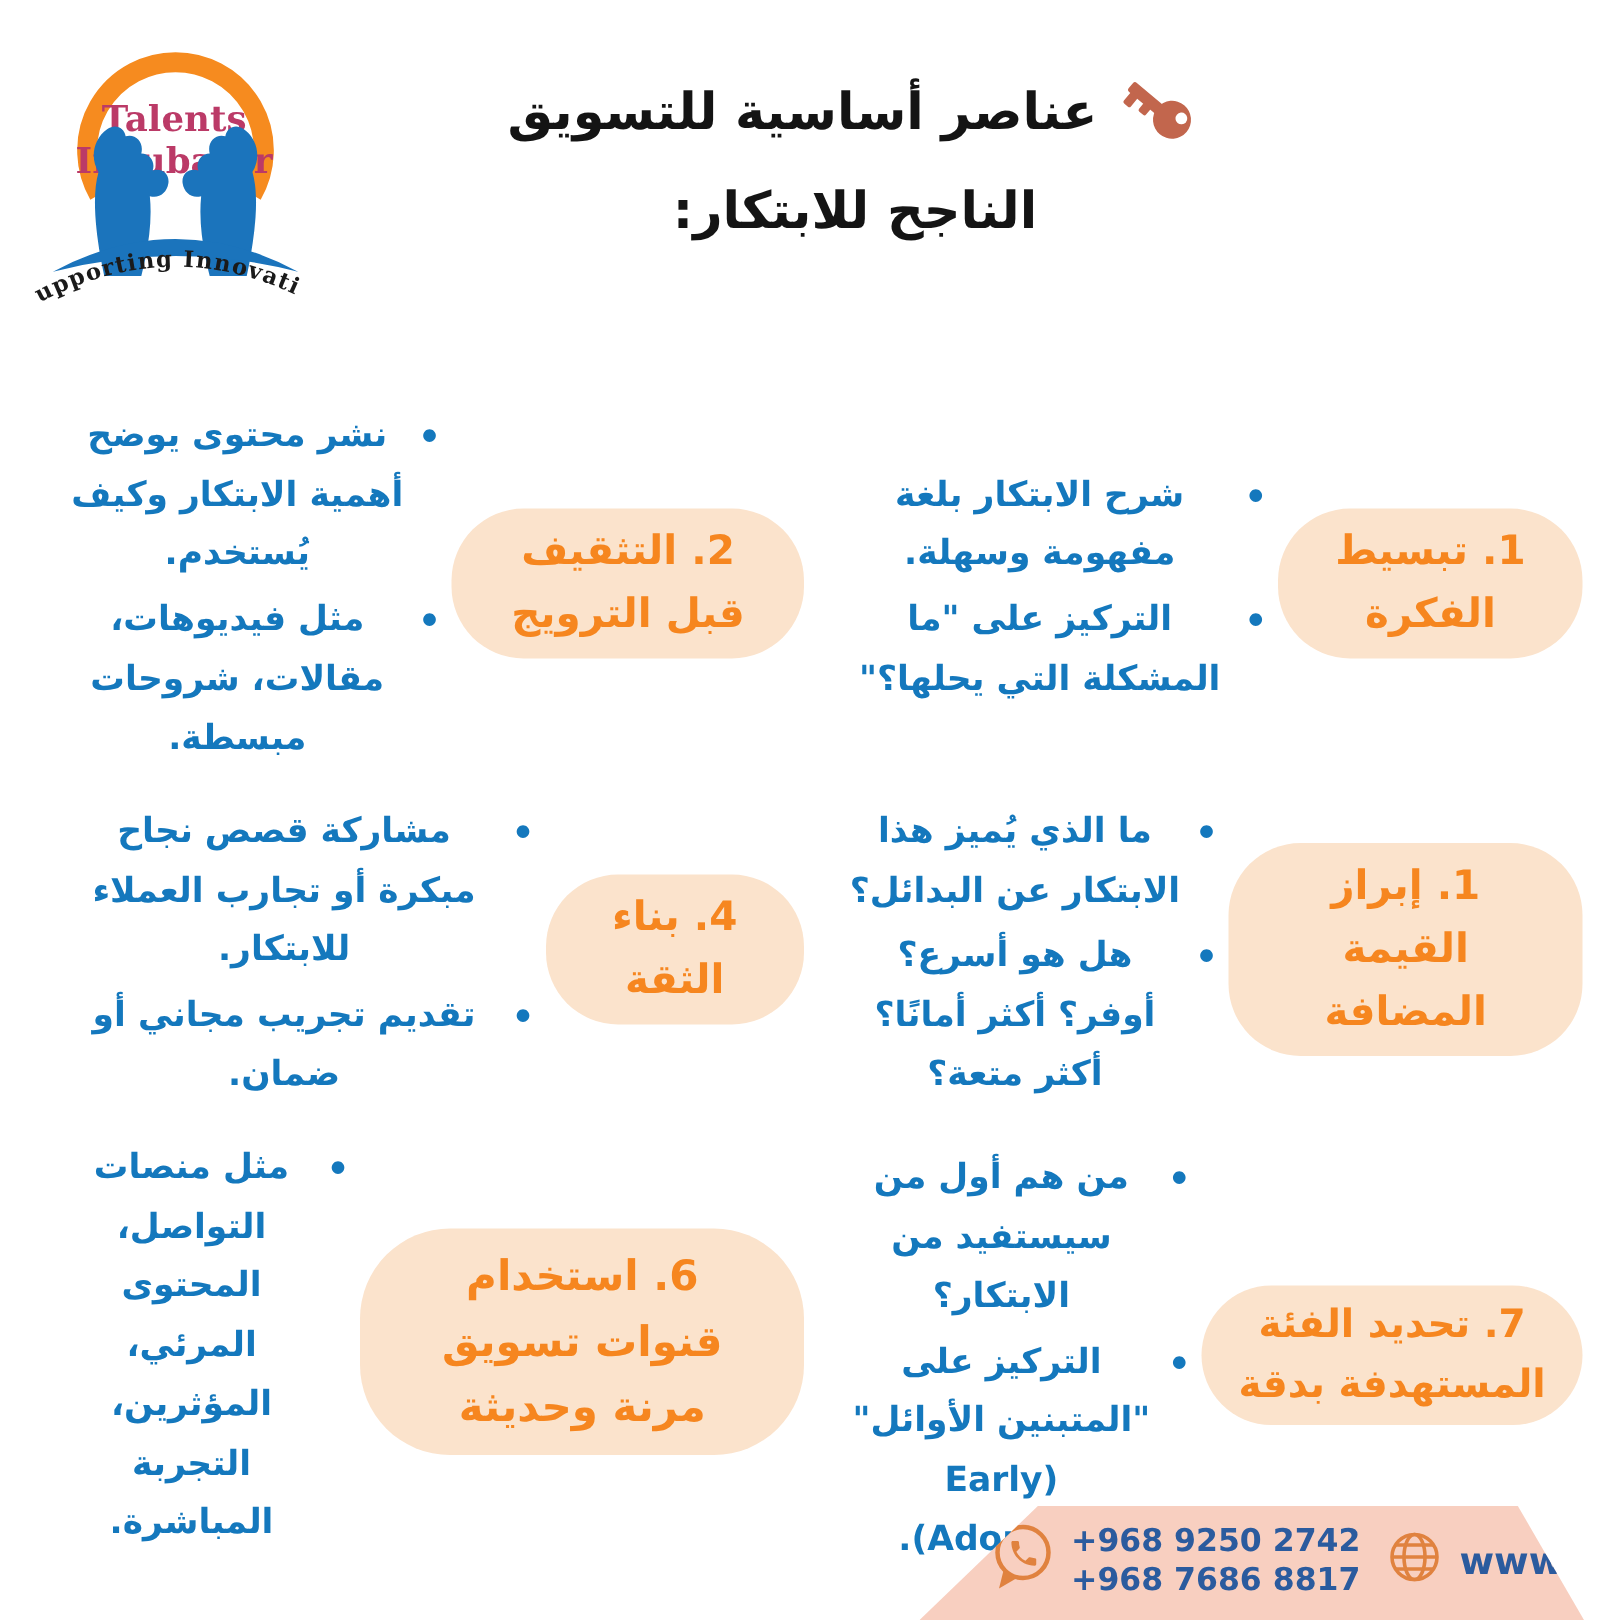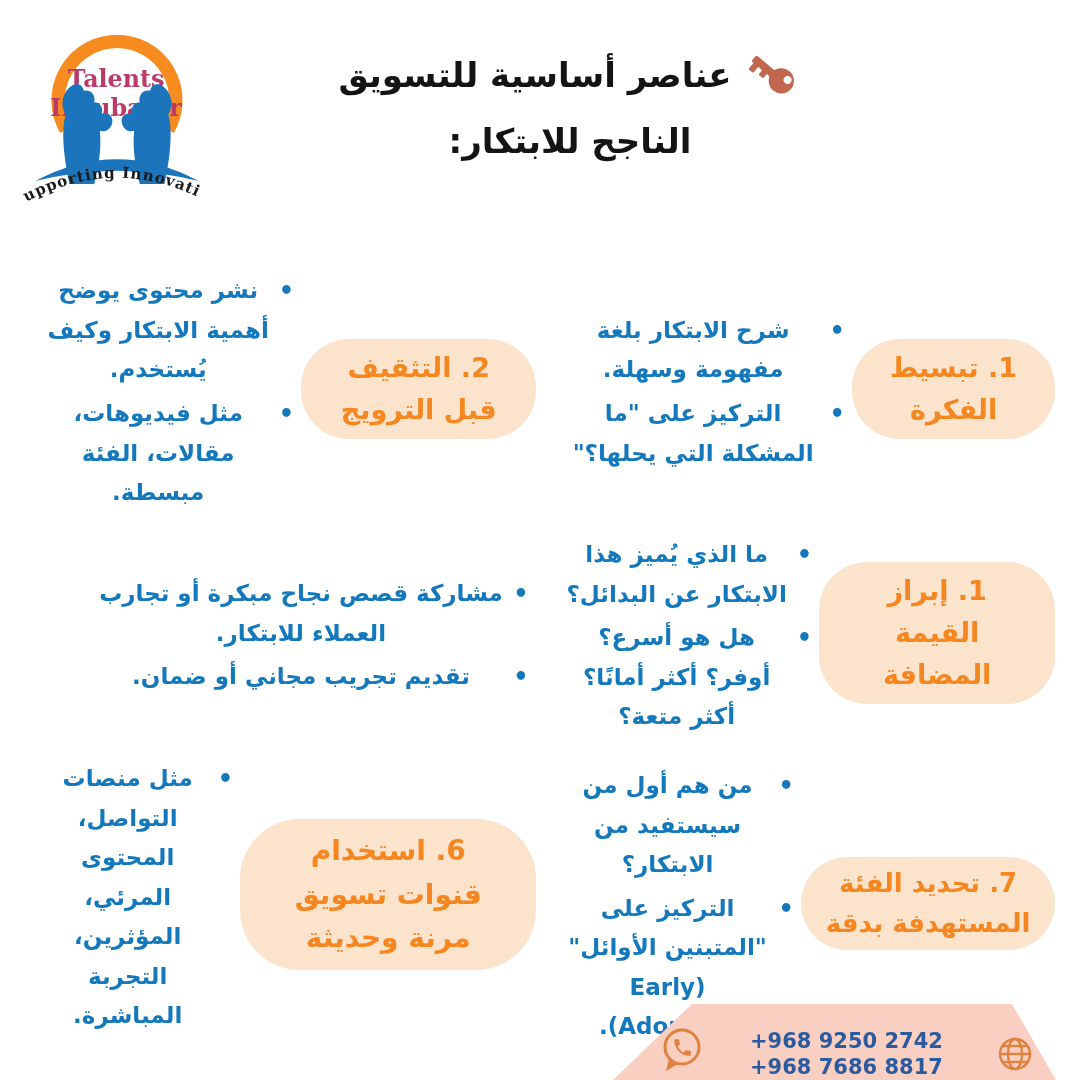--- a/index.html
+++ b/index.html
@@ -68,24 +68,23 @@
   .s5 .bullets{max-width:485px;}
   .bullets li{display:flex;align-items:flex-start;margin-bottom:4px;}
   .bullets .dot{flex:0 0 30px;text-align:center;font-size:24px;line-height:1.7;}
   .bullets .txt{flex:1;text-align:center;}
 
   
   .footer{
     position:absolute;left:590px;top:1000px;width:490px;height:80px;
     background:var(--footer-bg);
     clip-path:polygon(20.8% 5%, 86.1% 5%, 95.1% 100%, 4.7% 100%);
-    display:flex;align-items:flex-end;
+    display:flex;align-items:center;
     padding-left:66px;
     direction:ltr;
-    gap:36px;
   }
   .footer .icn{flex:0 0 auto;}
   .phones{margin-left:6px;margin-right:14px;color:var(--navy);
     font-size:21px;font-weight:bold;line-height:1.25;white-space:nowrap;}
   .website{margin-left:8px;color:var(--navy);font-size:25px;font-weight:bold;white-space:nowrap;}
 </style>
 </head>
 <body>
 
 <div class="logo">
@@ -145,40 +144,41 @@
 
   <div class="card s2">
     <div class="pill">2. التثقيف قبل الترويج</div>
     <ul class="bullets">
       <li>
           <span class="dot">•</span>
           <span class="txt">نشر محتوى يوضح أهمية الابتكار وكيف يُستخدم.</span>
         </li>
       <li>
           <span class="dot">•</span>
-          <span class="txt">مثل فيديوهات، مقالات، الفئة مبسطة.</span>
+          <span class="txt">مثل فيديوهات، مقالات، شروحات مبسطة.</span>
         </li>
     </ul>
   </div>
 
   <div class="card s3">
     <div class="pill">1. إبراز القيمة المضافة</div>
     <ul class="bullets">
       <li>
           <span class="dot">•</span>
           <span class="txt">ما الذي يُميز هذا الابتكار عن البدائل؟</span>
         </li>
       <li>
           <span class="dot">•</span>
           <span class="txt">هل هو أسرع؟ أوفر؟ أكثر أمانًا؟ أكثر متعة؟</span>
         </li>
     </ul>
   </div>
 
   <div class="card s4">
+    <div class="pill">4. بناء الثقة</div>
     <ul class="bullets">
       <li>
           <span class="dot">•</span>
           <span class="txt">مشاركة قصص نجاح مبكرة أو تجارب العملاء للابتكار.</span>
         </li>
       <li>
           <span class="dot">•</span>
           <span class="txt">تقديم تجريب مجاني أو ضمان.</span>
         </li>
     </ul>

